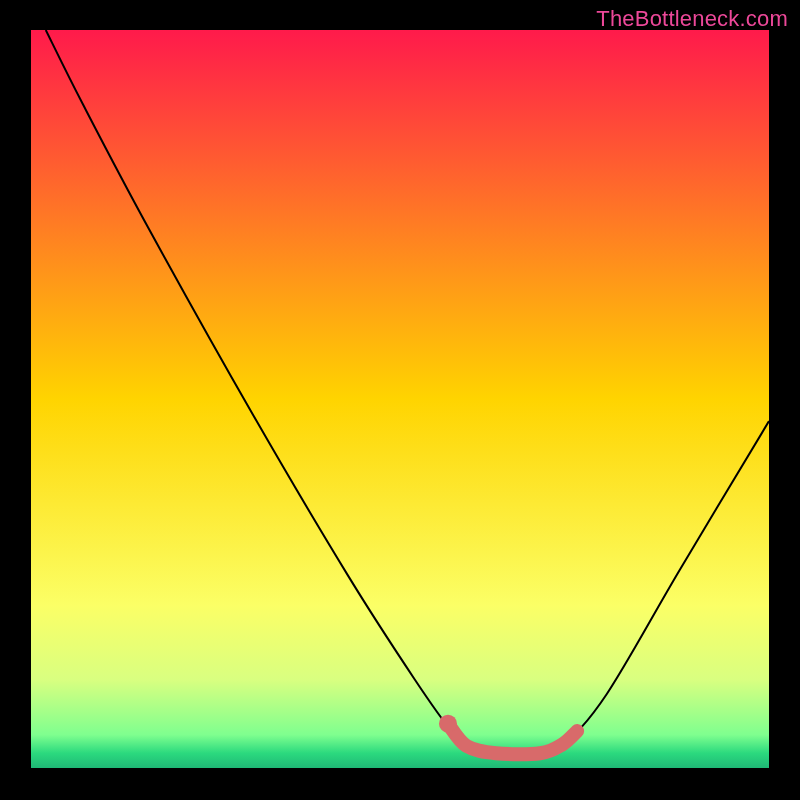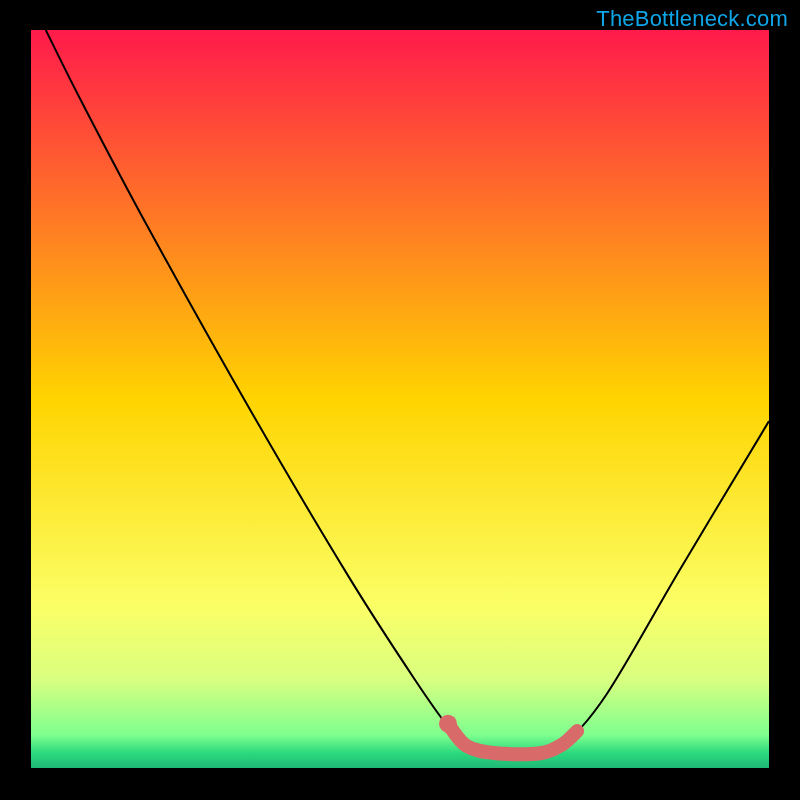--- a/index.html
+++ b/index.html
@@ -1,19 +1,19 @@
 <!DOCTYPE html>
 <html><head>
 <meta charset="utf-8">
 <style>
   html,body{margin:0;padding:0;width:800px;height:800px;background:#000;overflow:hidden;font-family:Arial,Helvetica,sans-serif}
   .frame{position:absolute;left:0;top:0;width:800px;height:800px;background:#000}
   .plot{position:absolute;left:31px;top:30px;width:738px;height:738px;overflow:hidden}
   .plot svg{display:block}
-  .watermark{position:absolute;top:6px;right:12px;color:#0ea5e9;font-size:22px;font-weight:500;letter-spacing:.2px}
+  .watermark{position:absolute;top:6px;right:12px;color:#ec4899;font-size:22px;font-weight:500;letter-spacing:.2px}
 </style>
 </head>
 <body>
 
 <div class="frame">
   <div class="watermark">TheBottleneck.com</div>
   <div class="plot">
     <svg id="chartsvg" width="738" height="738" viewBox="0 0 738 738">
       <defs>
         <linearGradient id="bg" x1="0" y1="0" x2="0" y2="1">

